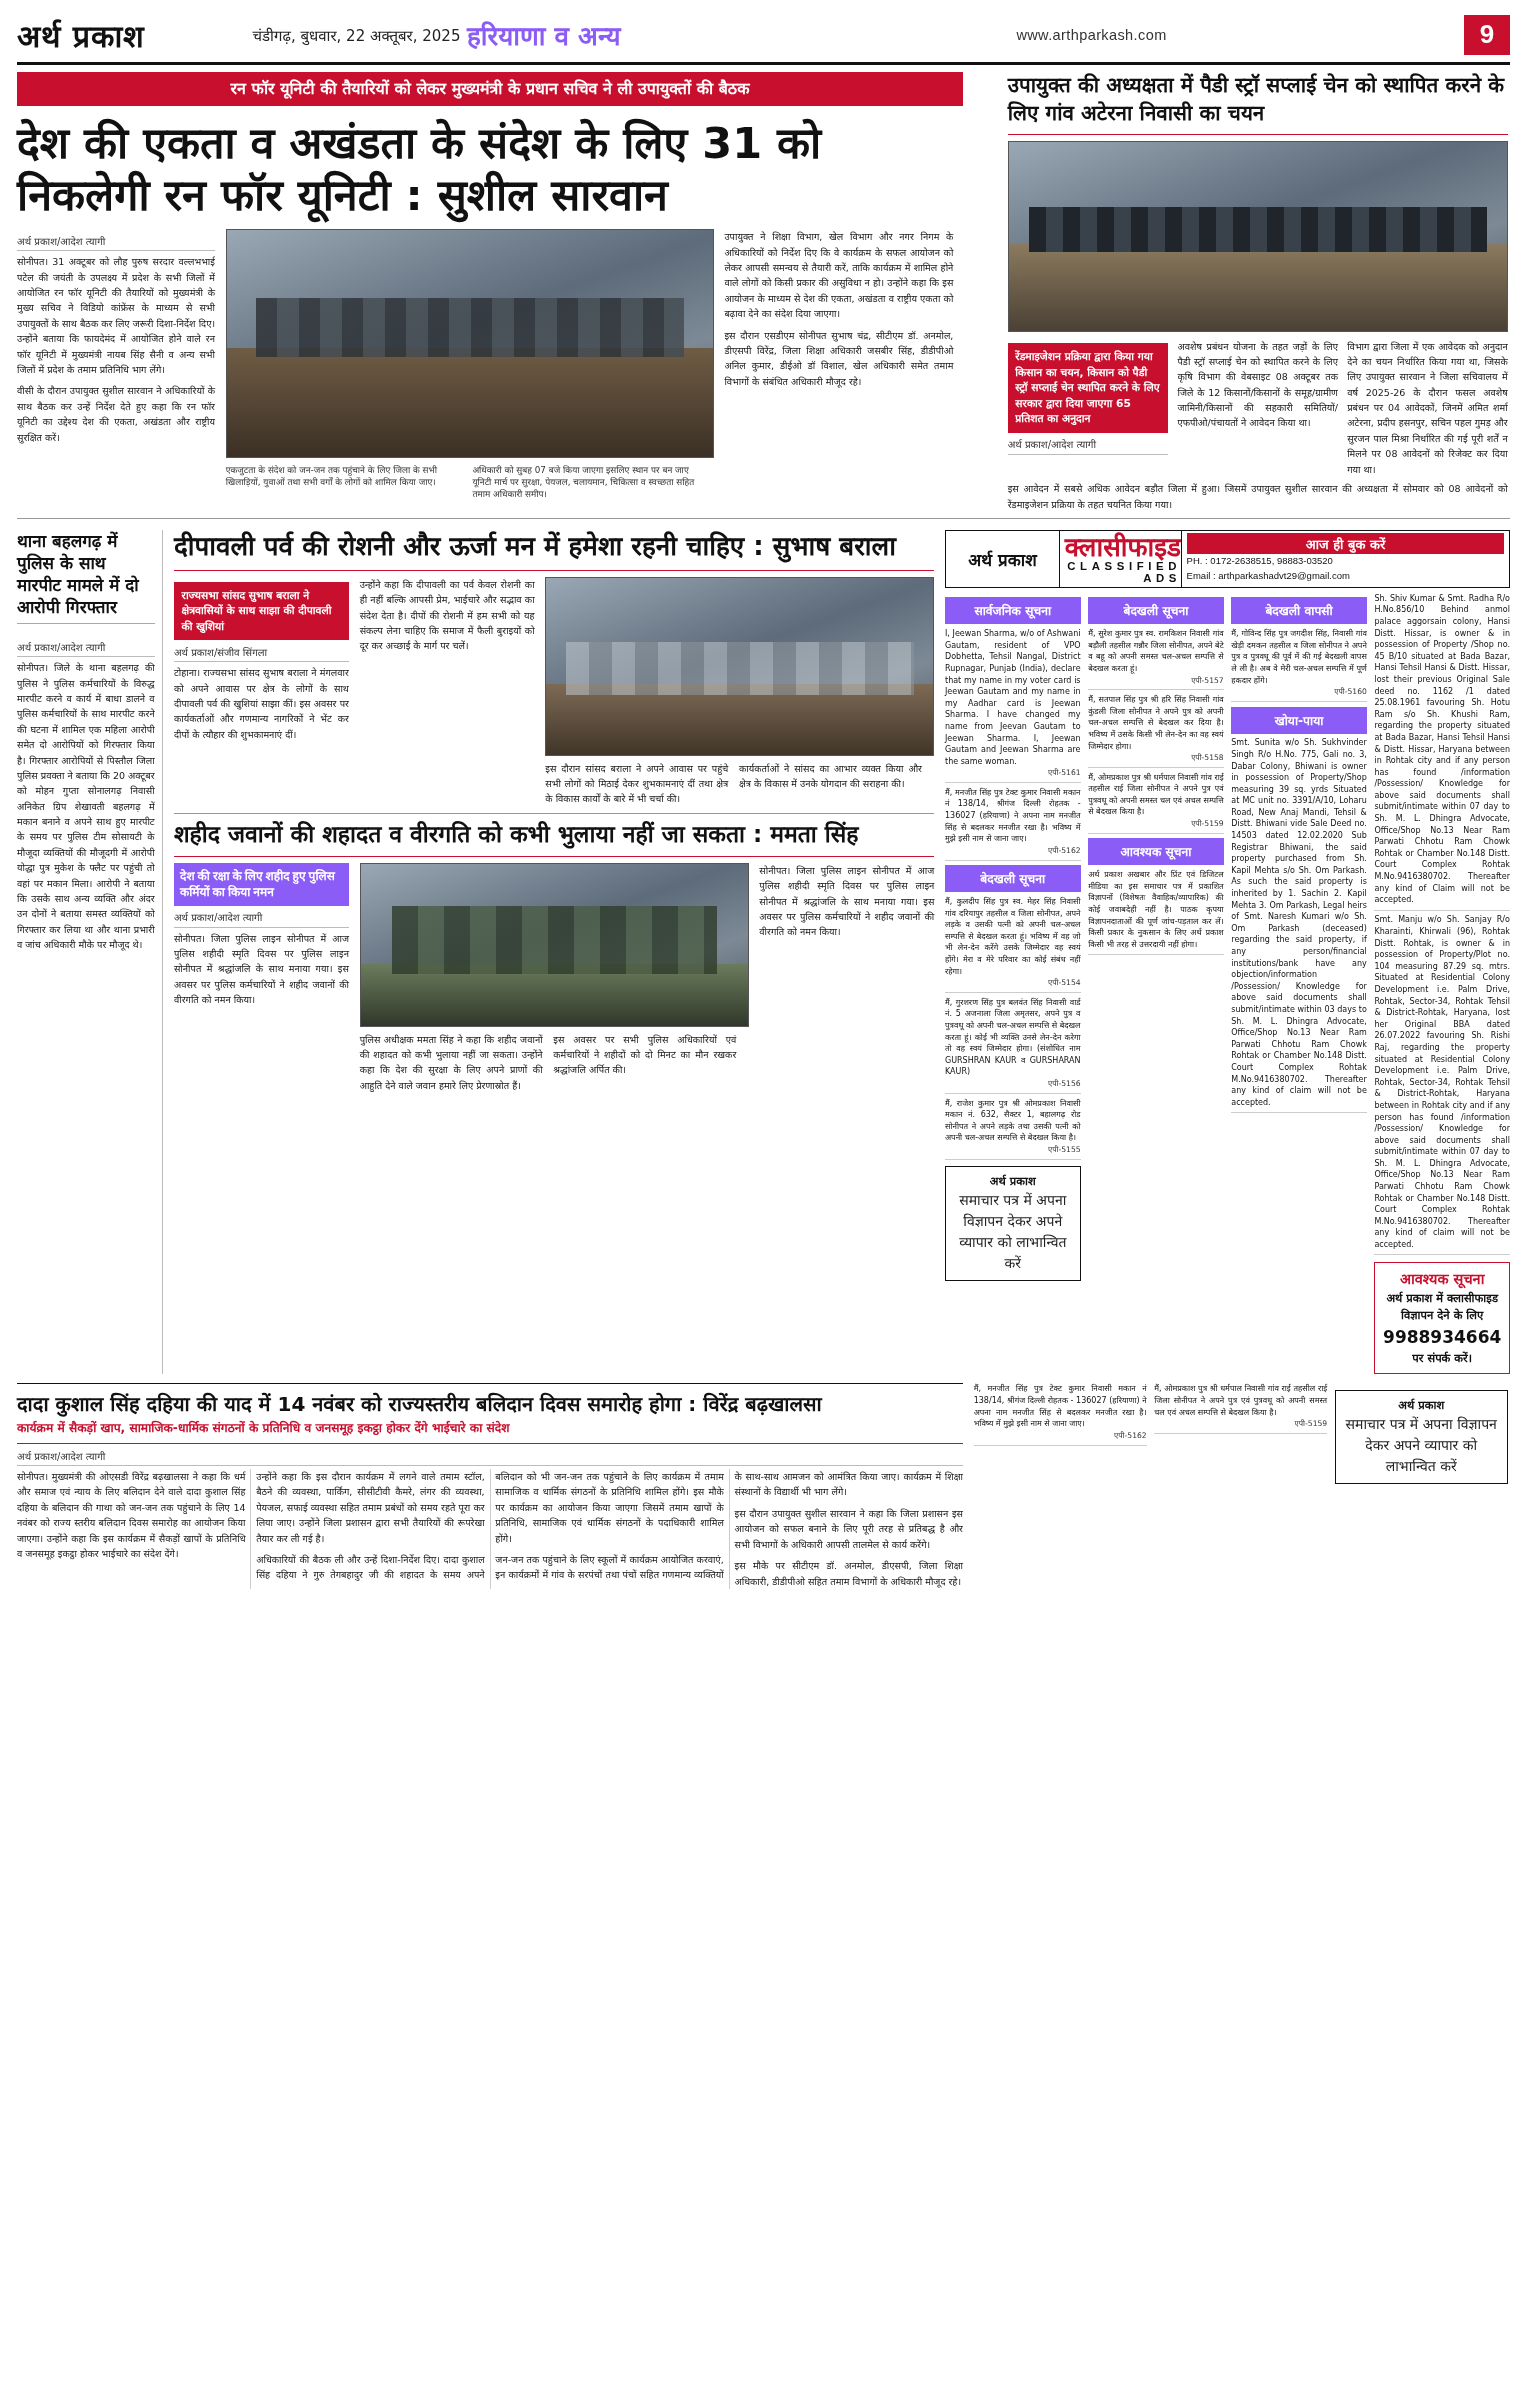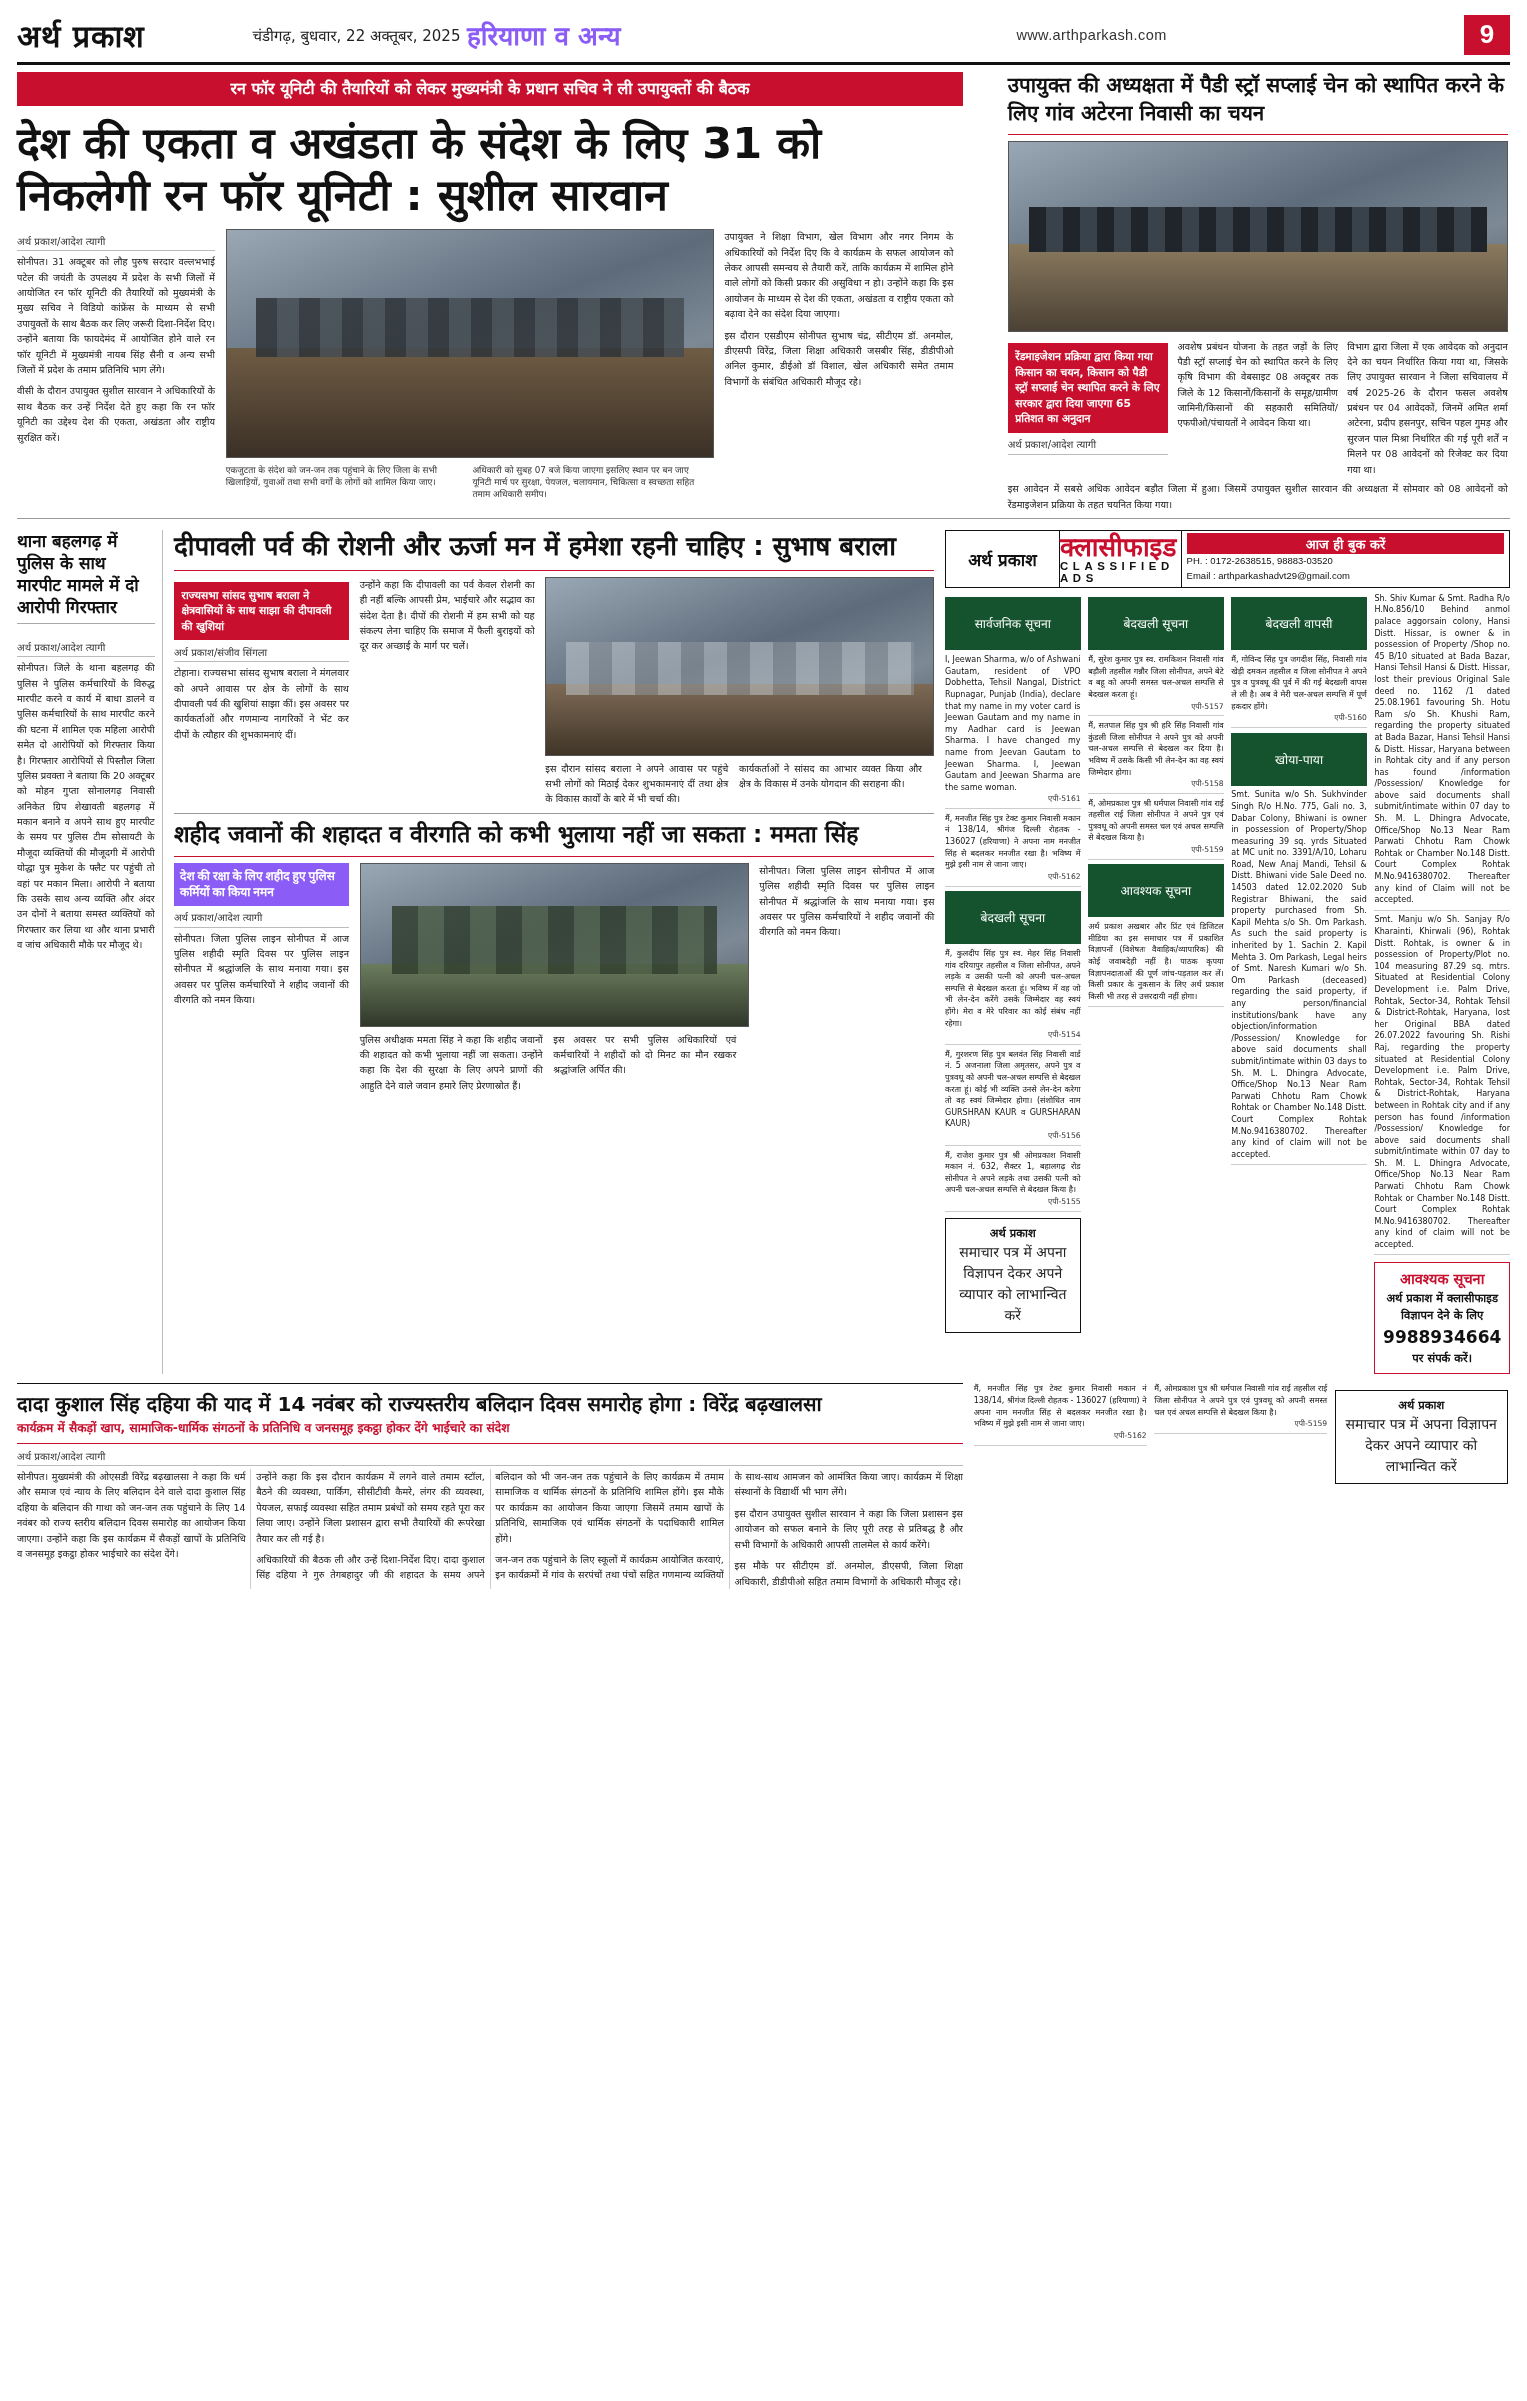--- a/index.html
+++ b/index.html
@@ -212,36 +212,36 @@
 
   
   .classified-head{
     display:flex;align-items:stretch;border:1.5px solid #111;margin-bottom:4.6px;
   }
   .cl-logo{
     width:114px;display:flex;align-items:center;justify-content:center;
     font-family:"DejaVu Sans", sans-serif;font-size:17px;font-weight:bold;
     border-right:1.5px solid #111;
   }
-  .cl-mid{flex:1;text-align:left;padding:3.1px 0;}
+  .cl-mid{flex:1;text-align:right;padding:3.1px 0;}
   .cl-mid .t1{font-size:26px;font-weight:bold;font-family:"DejaVu Sans", sans-serif;color:#c8102e;line-height:1;}
   .cl-mid .t2{font-size:11.4px;letter-spacing:4.6px;color:#111;font-weight:bold;}
   .cl-right{
     width:328px;border-left:1.5px solid #111;padding:2.3px 4.6px;
   }
   .cl-right .book{
     background:#c8102e;color:#fff;text-align:center;font-weight:bold;
     font-family:"DejaVu Sans", sans-serif;font-size:13px;padding:1.5px 0;
   }
   .cl-right .line{font-size:9.5px;color:#111;line-height:1.5;}
   .ad-cols{ display:flex; gap:7.6px; }
   .ad-col{ width:183px; }
   .ad-secthead{
-    background:#14532d;color:#fff;text-align:center;font-weight:normal;
-    font-family:"DejaVu Sans", sans-serif;font-size:12.2px;padding:18px 0;margin:4.6px 0 3.8px 0;
+    background:#8b5cf6;color:#fff;text-align:center;font-weight:bold;
+    font-family:"DejaVu Sans", sans-serif;font-size:12.2px;padding:5px 0;margin:4.6px 0 3.8px 0;
   }
   .ad-item{
     font-size:8px;line-height:1.45;text-align:justify;color:#111;
     font-family:"DejaVu Sans", sans-serif;
     border-bottom:0.8px solid #ccc;padding-bottom:3.8px;margin-bottom:3.8px;
   }
   .ad-ref{ text-align:right;font-size:7.6px;color:#333; }
   .box-notice{
     border:1.5px solid #111;padding:6.1px;margin-top:6.1px;text-align:center;
     font-family:"DejaVu Sans", sans-serif;font-size:11.4px;font-weight:bold;line-height:1.5;

